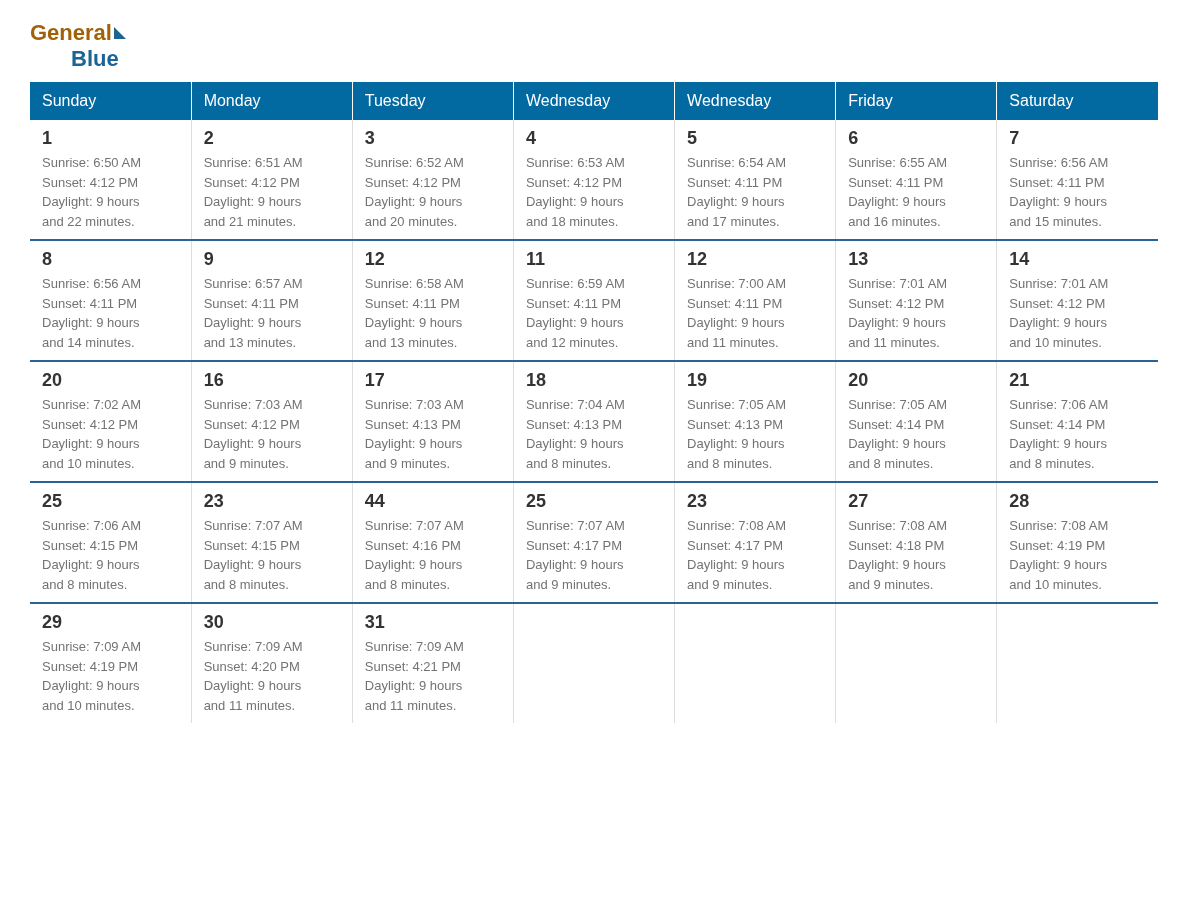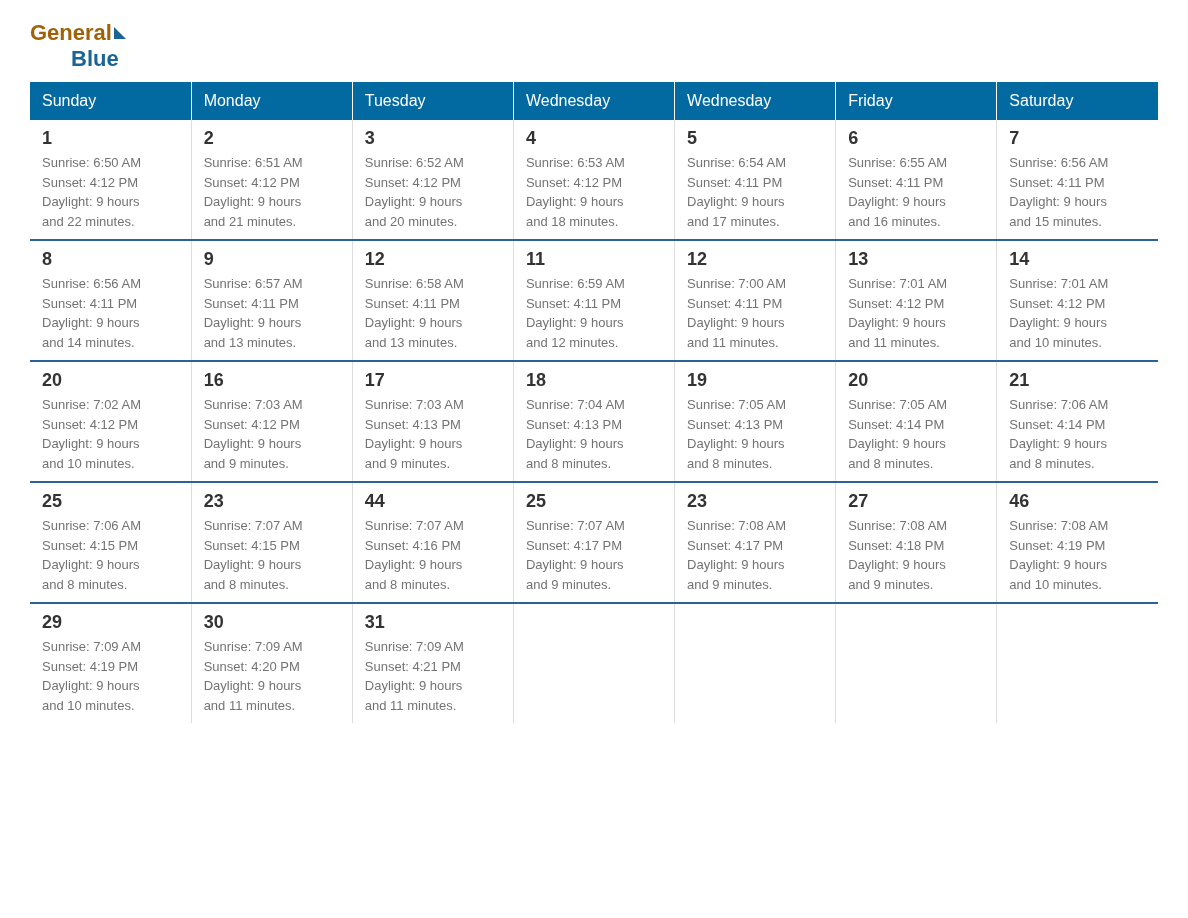--- a/index.html
+++ b/index.html
@@ -388,21 +388,21 @@
         <td>
         <span class="day-number">27</span>
         <div class="day-info">
           Sunrise: 7:08 AM<br>
           Sunset: 4:18 PM<br>
           Daylight: 9 hours<br>
           and 9 minutes.
         </div>
       </td>
         <td>
-        <span class="day-number">46</span>
+        <span class="day-number">28</span>
         <div class="day-info">
           Sunrise: 7:08 AM<br>
           Sunset: 4:19 PM<br>
           Daylight: 9 hours<br>
           and 10 minutes.
         </div>
       </td>
       </tr>
       <tr>
         <td>

